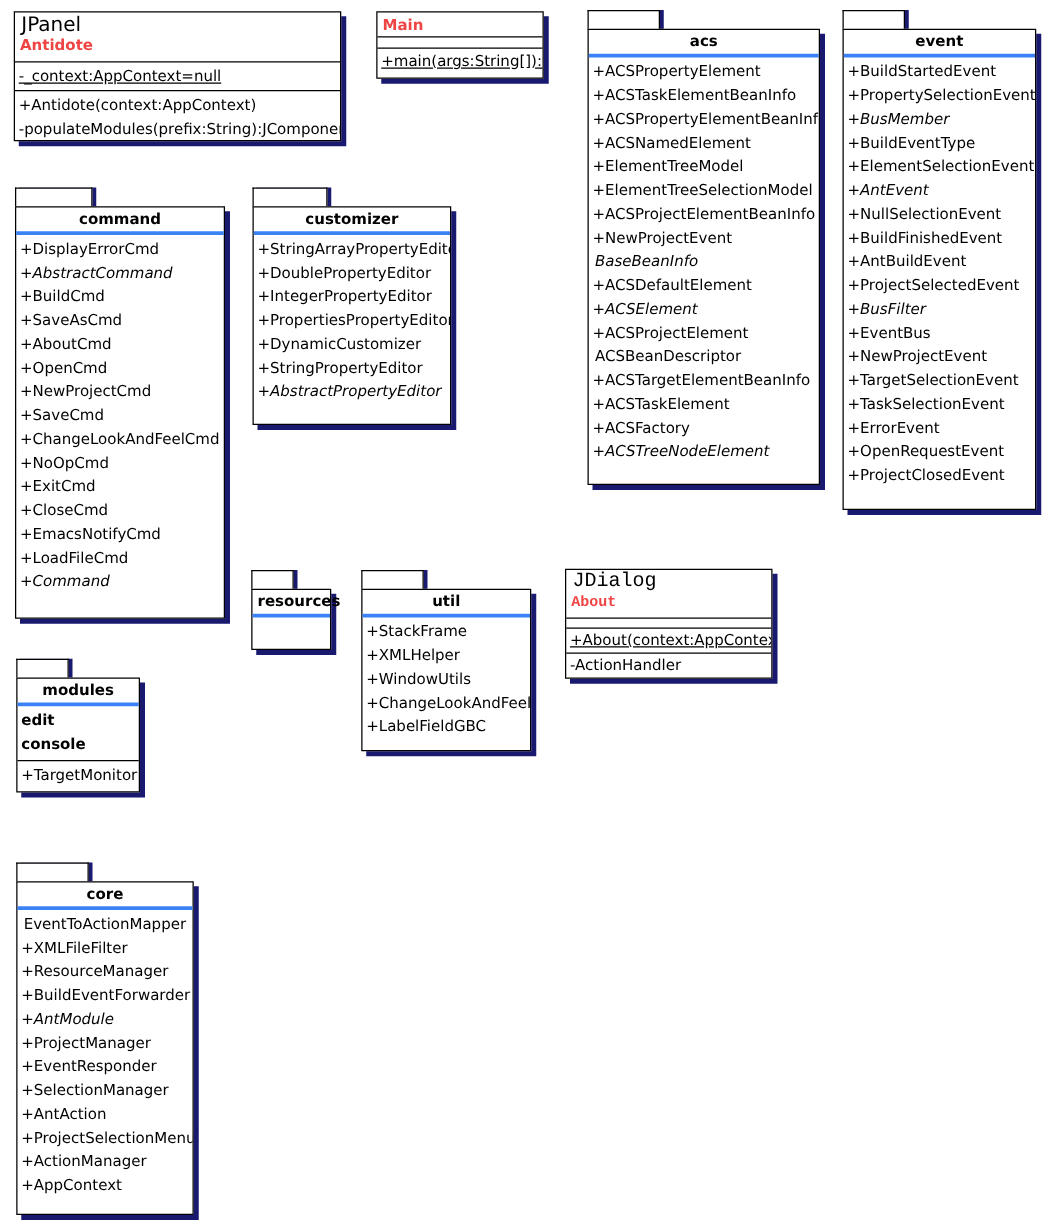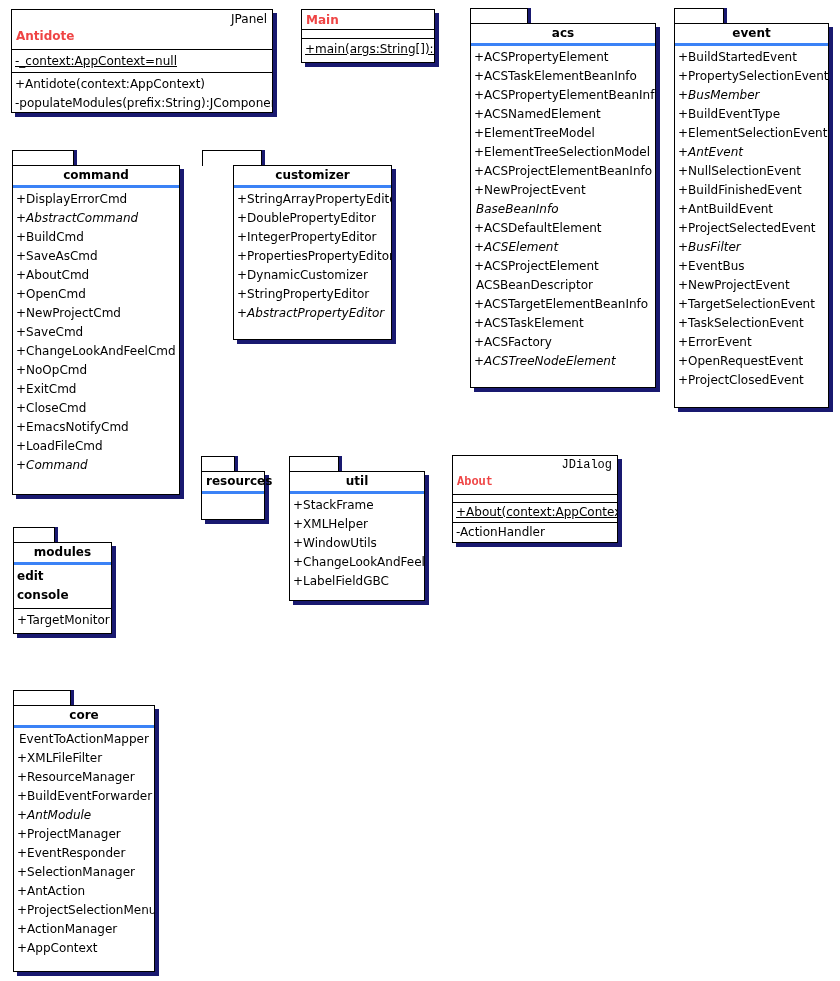--- a/index.html
+++ b/index.html
@@ -54,22 +54,21 @@
   }
 
   
   .comp {
     box-sizing: border-box;
     border-bottom: 1px solid #000000;
     padding: 0;
   }
 
   .stereo {
-    text-align: right;
-    font-size: 12px;
+    font-size: 16px;
     color: #000;
     padding: 2px 5px 0 5px;
     line-height: 15px;
     white-space: nowrap;
   }
   .title {
     text-align: left;
     font-weight: bold;
     font-size: 12px;
     color: #ef4444;
@@ -210,21 +209,21 @@
         <div class="row">+CloseCmd</div>
         <div class="row">+EmacsNotifyCmd</div>
         <div class="row">+LoadFileCmd</div>
         <div class="row italic">+Command</div>
       </div>
     </div>
   </div>
 
   <div class="pkg" style="left:202px; top:150px; width:165px; height:190px;">
     <div class="pkg-tab" style="width:60px; height:16px;"></div>
-    <div class="pkg-body" style="top:15px; width:159px; height:175px;margin-left:31px;">
+    <div class="pkg-body" style="top:15px; width:159px; height:175px;">
       <div class="pkg-title">customizer</div>
       <div class="rows last" style="padding-top:2px;">
         <div class="row">+StringArrayPropertyEditor</div>
         <div class="row">+DoublePropertyEditor</div>
         <div class="row">+IntegerPropertyEditor</div>
         <div class="row">+PropertiesPropertyEditor</div>
         <div class="row">+DynamicCustomizer</div>
         <div class="row">+StringPropertyEditor</div>
         <div class="row italic">+AbstractPropertyEditor</div>
       </div>

